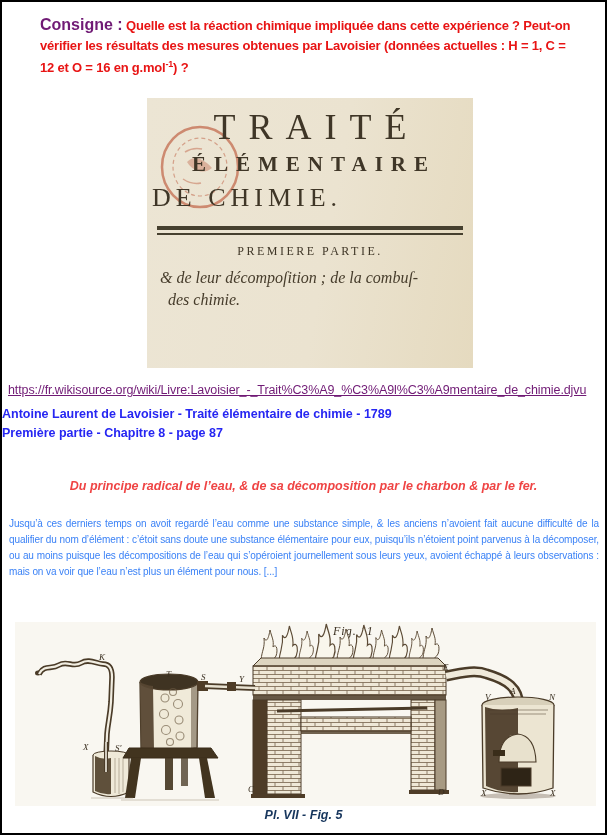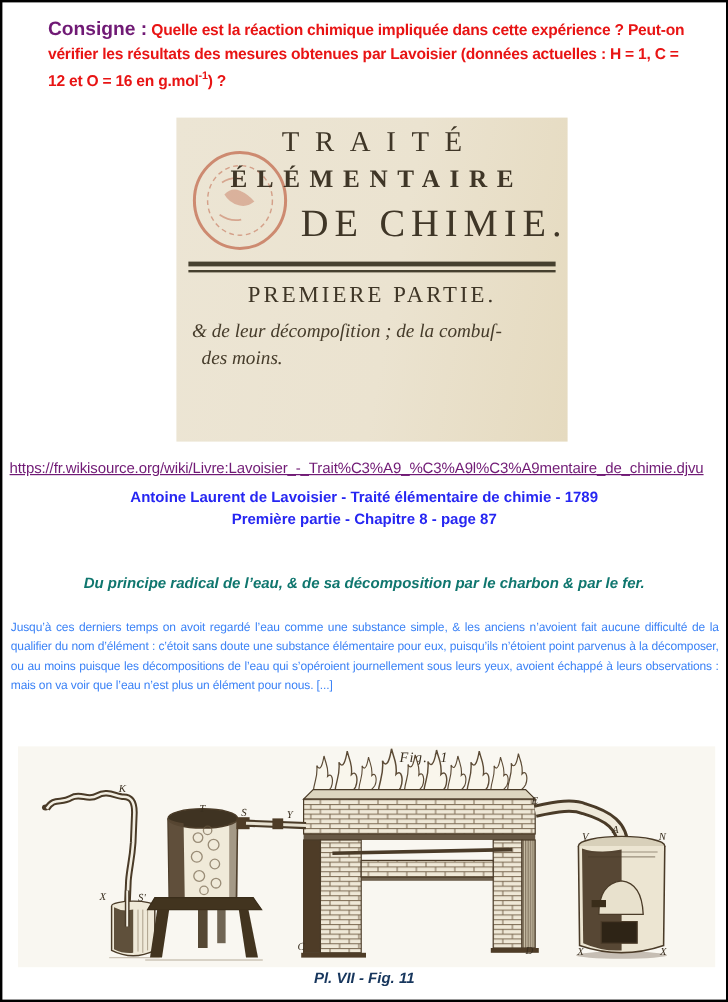--- a/index.html
+++ b/index.html
@@ -9,46 +9,46 @@
   
   .consigne{position:absolute;left:38px;top:13px;width:541px;font-weight:bold;
             font-size:13px;line-height:19.5px;color:#e81414;letter-spacing:-0.2px;}
   .consigne .label{color:#701a75;font-size:16px;letter-spacing:0;}
   .consigne sup{font-size:9px;}
 
   
   .book-cover{position:absolute;left:145px;top:96px;width:326px;height:270px;
               background:linear-gradient(100deg,#ece5d4 0%,#ebe3d0 55%,#e5dabf 100%);
               font-family:"Liberation Serif","DejaVu Serif",serif;color:#3f3627;}
-  .bc-title1{position:relative;z-index:2;margin-top:8px;text-align:center;font-size:24px;
+  .bc-title1{position:relative;z-index:2;margin-top:8px;text-align:center;font-size:36px;
              letter-spacing:13px;padding-left:13px;}
   .bc-title2{position:relative;z-index:2;margin-top:4px;text-align:center;font-size:21px;
              letter-spacing:8px;padding-left:8px;font-weight:bold;}
-  .bc-title3{position:relative;z-index:2;margin-top:6px;text-align:right;font-size:32px;
+  .bc-title3{position:relative;z-index:2;margin-top:6px;text-align:left;font-size:26px;
              letter-spacing:5px;padding-left:5px;}
   .bc-rule{position:relative;z-index:2;margin:13px auto 0;width:306px;height:3px;
            border-top:4px solid #46402f;border-bottom:2px solid #46402f;}
-  .bc-part{position:relative;z-index:2;margin-top:9px;text-align:center;font-size:19px;
+  .bc-part{position:relative;z-index:2;margin-top:9px;text-align:center;font-size:12px;
            letter-spacing:2.5px;}
   .bc-sub{position:relative;z-index:2;margin-top:8px;font-style:italic;font-size:16px;
           line-height:22px;color:#463c2b;}
   .bc-sub div:nth-child(1){padding-left:13px;}
   .bc-sub div:nth-child(2){padding-left:21px;}
   .bc-sub div:nth-child(3){padding-left:27px;}
   .bc-sub div:nth-child(4){padding-left:27px;}
   .stamp{position:absolute;z-index:1;left:12px;top:26px;width:82px;height:86px;}
 
   
   .link-row{position:absolute;left:6px;top:381px;font-size:12.5px;letter-spacing:-0.1px;}
   .link-row a{color:#701a75;text-decoration:underline;}
-  .ref{position:absolute;left:0;top:403px;width:100%;text-align:center;font-weight:bold;
+  .ref{position:absolute;left:0;top:403px;width:100%;font-weight:bold;
        color:#2626f2;font-size:12.5px;line-height:19px;}
 
   .chapter{position:absolute;left:20px;top:477px;width:563px;text-align:center;
-           font-style:italic;font-weight:bold;font-size:12.5px;color:#0f766e;}
+           font-style:italic;font-weight:bold;font-size:12.5px;color:#ef4444;}
 
   .body-par{position:absolute;left:7px;top:514px;width:590px;font-size:10px;
             line-height:16px;text-align:justify;color:#3b82f6;letter-spacing:-0.1px;}
 
   
   .figure{position:absolute;left:13px;top:620px;width:581px;height:184px;}
   .figure svg{width:100%;height:100%;display:block;background:#f9f7f1;}
   .fig-letter{font:italic 9px "Liberation Serif","DejaVu Serif",serif;fill:#3a2f20;}
   .fig-label{font:italic 12px "Liberation Serif","DejaVu Serif",serif;fill:#3a2f20;
              letter-spacing:1px;}
@@ -72,21 +72,21 @@
       <path d="M28,38 q6,-6 13,-3 q7,3 12,9 q-6,5 -13,3 q-8,-2 -12,-9 z" fill="#c57358" opacity="0.45"></path>
       <path d="M24,55 q9,6 18,4 M26,28 q8,-5 17,-3" stroke="#c57358" stroke-width="1.5" fill="none" opacity="0.55"></path>
     </svg>
     <div class="bc-title1">TRAITÉ</div>
     <div class="bc-title2">ÉLÉMENTAIRE</div>
     <div class="bc-title3">DE CHIMIE.</div>
     <div class="bc-rule"></div>
     <div class="bc-part">PREMIERE PARTIE.</div>
     <div class="bc-sub">
       <div>&amp; de leur décompoſition ; de la combuſ-</div>
-      <div>des moins.</div>
+      <div>des chimie.</div>
     </div>
   </div>
 
   <div class="link-row">
     <a href="#">https://fr.wikisource.org/wiki/Livre:Lavoisier_-_Trait%C3%A9_%C3%A9l%C3%A9mentaire_de_chimie.djvu</a>
   </div>
 
   <div class="ref">
     <div>Antoine Laurent de Lavoisier - Traité élémentaire de chimie - 1789</div>
     <div>Première partie - Chapitre 8 - page 87</div>
@@ -205,15 +205,15 @@
           <text x="428" y="48" class="fig-letter">E</text>
           <text x="495" y="72" class="fig-letter">A</text>
           <text x="470" y="78" class="fig-letter">V</text>
           <text x="534" y="78" class="fig-letter">N</text>
           <text x="466" y="174" class="fig-letter">X</text>
           <text x="535" y="174" class="fig-letter">X</text>
         </g>
     </svg>
   </div>
 
-  <div class="fig-caption">Pl. VII - Fig. 11</div>
+  <div class="fig-caption">Pl. VII - Fig. 5</div>
 
 </div>
 
 </body></html>

